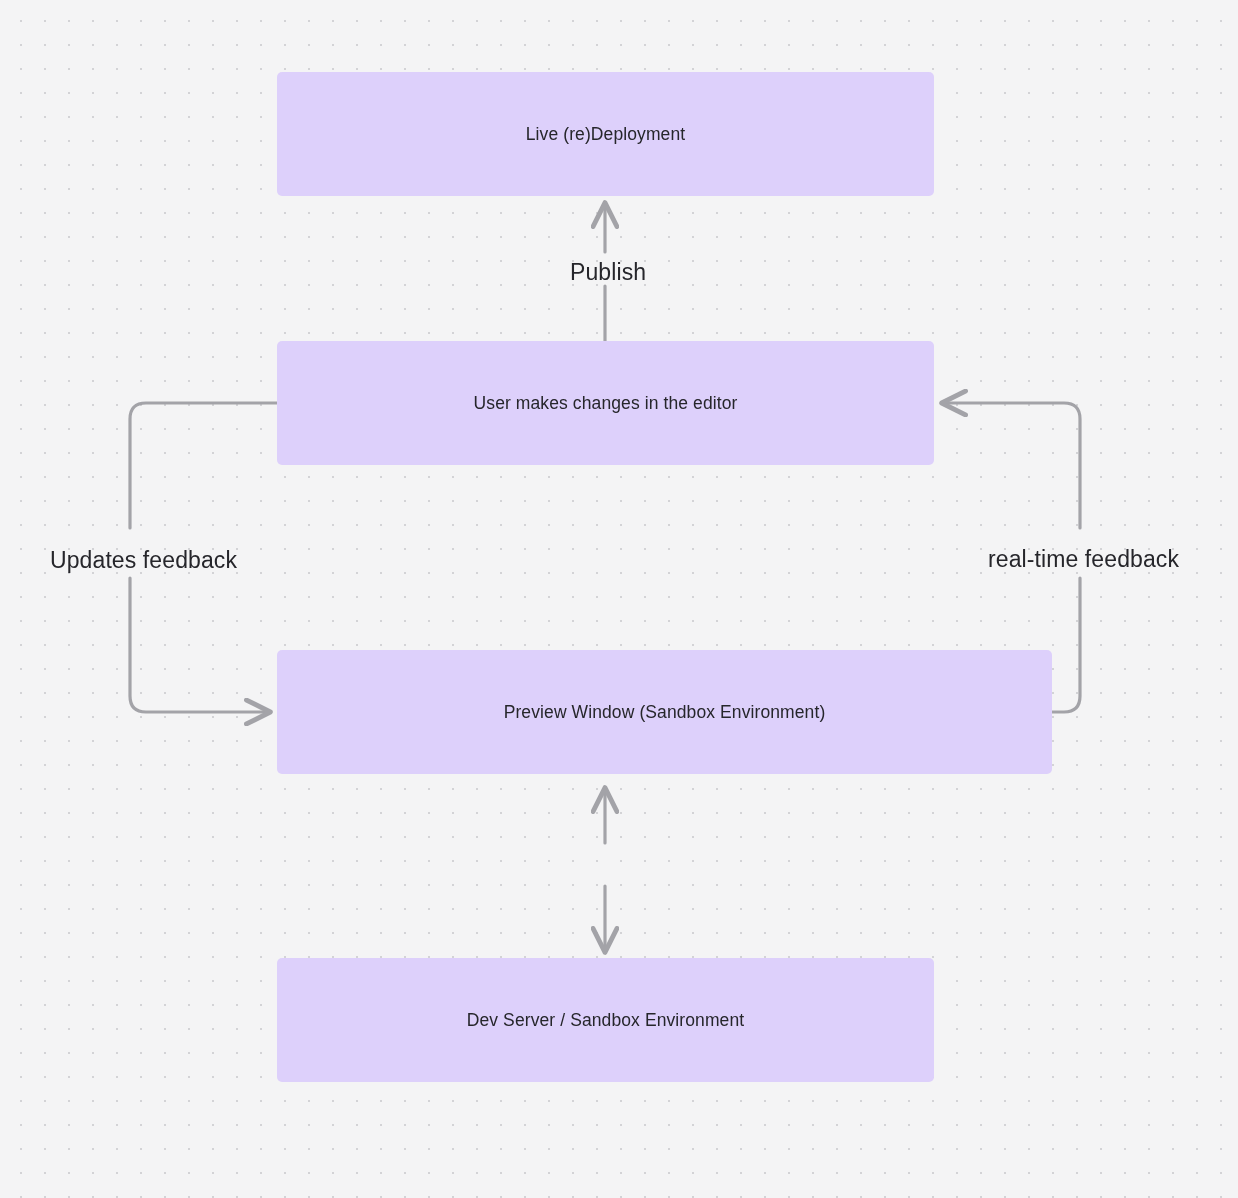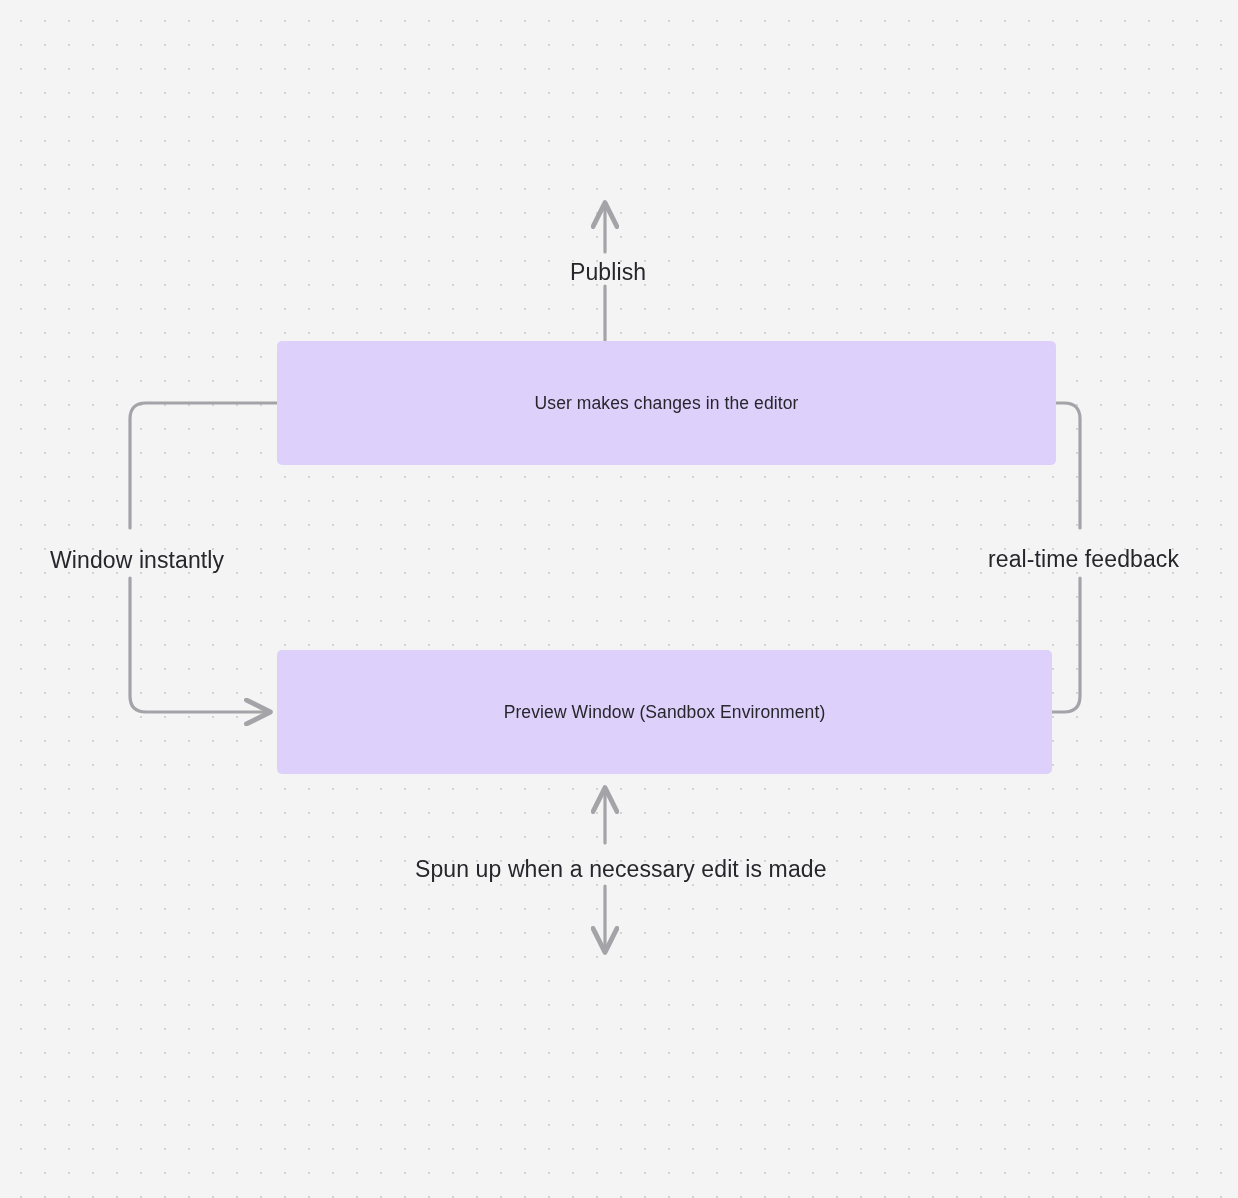--- a/index.html
+++ b/index.html
@@ -48,21 +48,21 @@
     padding: 0 14px;
   }
   .edge-label {
     position: absolute;
     font-size: 23px;
     color: #26262b;
     white-space: nowrap;
     letter-spacing: 0.1px;
   }
   #node-live { left: 277px; top: 72px; width: 657px; height: 124px; }
-  #node-user { left: 277px; top: 341px; width: 779px; height: 124px; }
+  #node-user { left: 277px; top: 341px; width: 657px; height: 124px; }
   #node-preview { left: 277px; top: 650px; width: 775px; height: 124px; }
   #node-dev { left: 277px; top: 958px; width: 657px; height: 124px; }
 
   #label-publish { left: 570px; top: 259px; }
   #label-updates { left: 50px; top: 547px; }
   #label-feedback { left: 988px; top: 546px; }
   #label-spun { left: 415px; top: 856px; }
 </style>
 </head>
 <body>
@@ -90,28 +90,33 @@
       <path d="M934,712 L1064,712 Q1080,712 1080,696 L1080,578" fill="none" stroke="#a3a3a8" stroke-width="3.2" stroke-linecap="round"></path>
       <path d="M1080,528 L1080,419 Q1080,403 1064,403 L944,403" fill="none" stroke="#a3a3a8" stroke-width="3.2" stroke-linecap="round" marker-end="url(#arrow)"></path>
     </g>
 
     <g>
       <path d="M605,843 L605,790" fill="none" stroke="#a3a3a8" stroke-width="3.2" stroke-linecap="round" marker-end="url(#arrow)"></path>
       <path d="M605,886 L605,950" fill="none" stroke="#a3a3a8" stroke-width="3.2" stroke-linecap="round" marker-end="url(#arrow)"></path>
     </g>
   </svg>
 
+  <div class="node" id="node-live">
+    <span class="node-label">Live (re)Deployment</span>
+  </div>
 
   <div class="node" id="node-user">
     <span class="node-label">User makes changes in the editor</span>
   </div>
 
   <div class="node" id="node-preview">
     <span class="node-label">Preview Window (Sandbox Environment)</span>
   </div>
 
+  <div class="node" id="node-dev">
+    <span class="node-label">Dev Server / Sandbox Environment</span>
+  </div>
 
   <div class="edge-label" id="label-publish">Publish</div>
-  <div class="edge-label" id="label-updates">Window instantly</div>
+  <div class="edge-label" id="label-updates">Updates feedback</div>
   <div class="edge-label" id="label-feedback">real-time feedback</div>
-  <div class="edge-label" id="label-spun">Spun up when a necessary edit is made</div>
 
 </div>
 
 </body></html>

